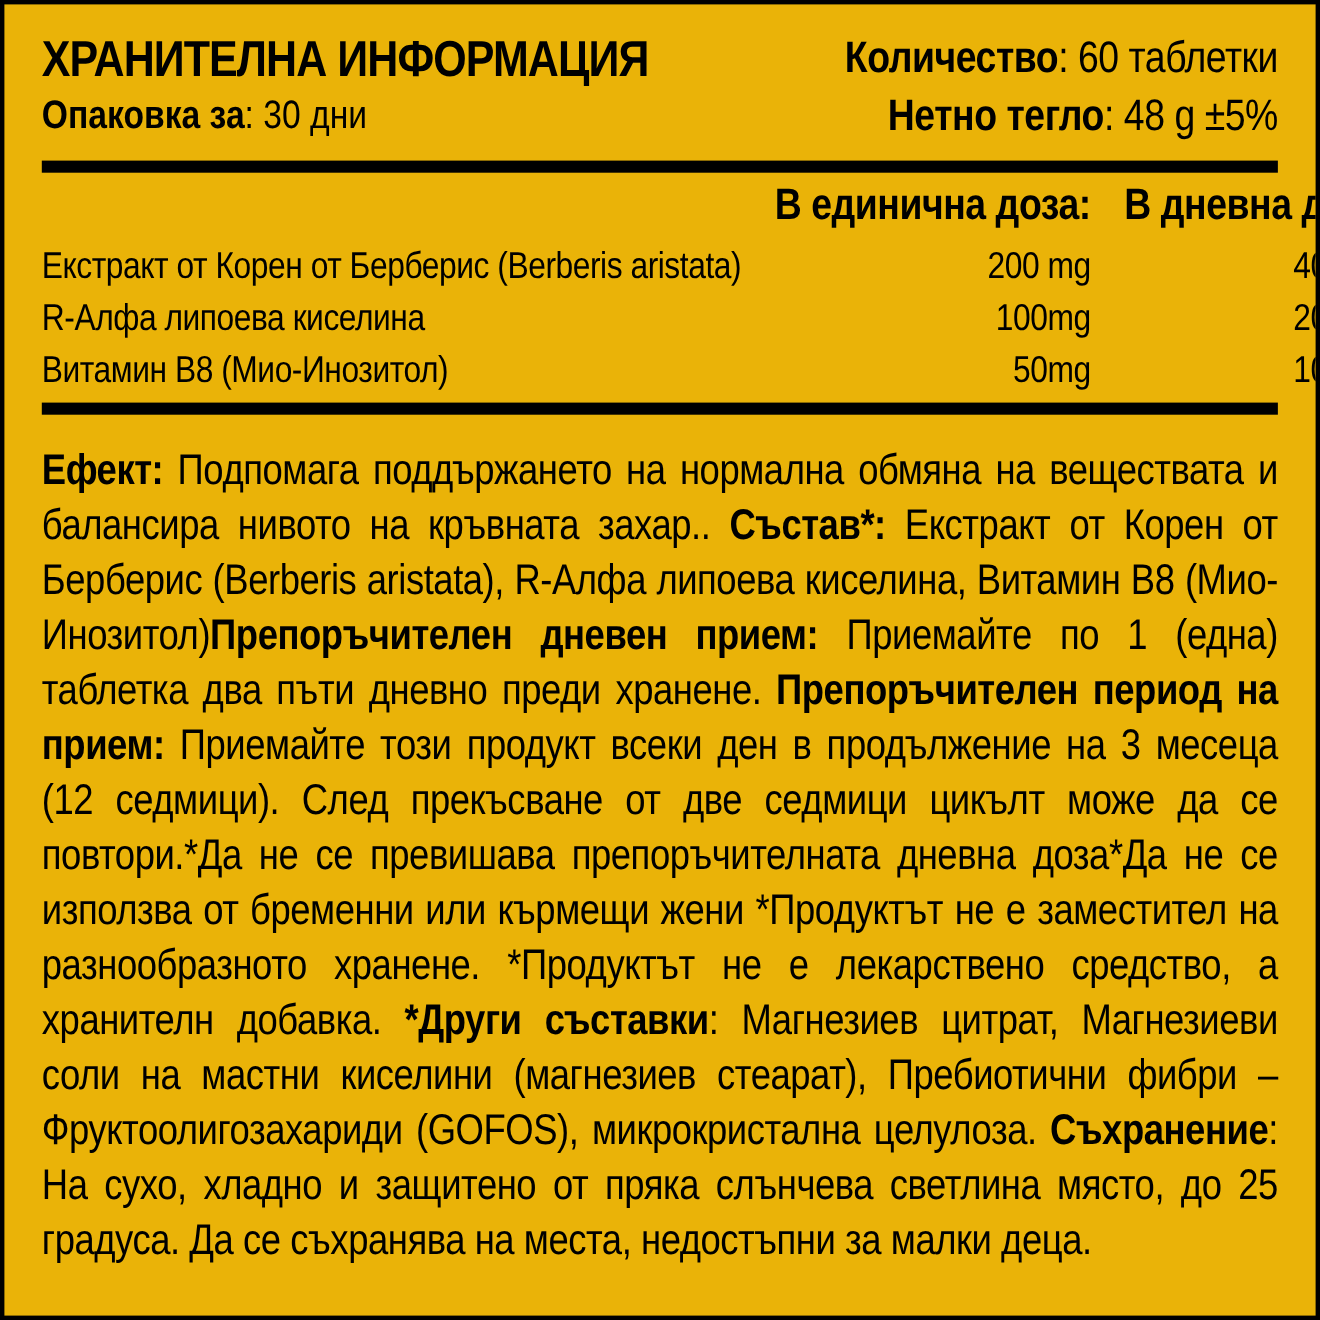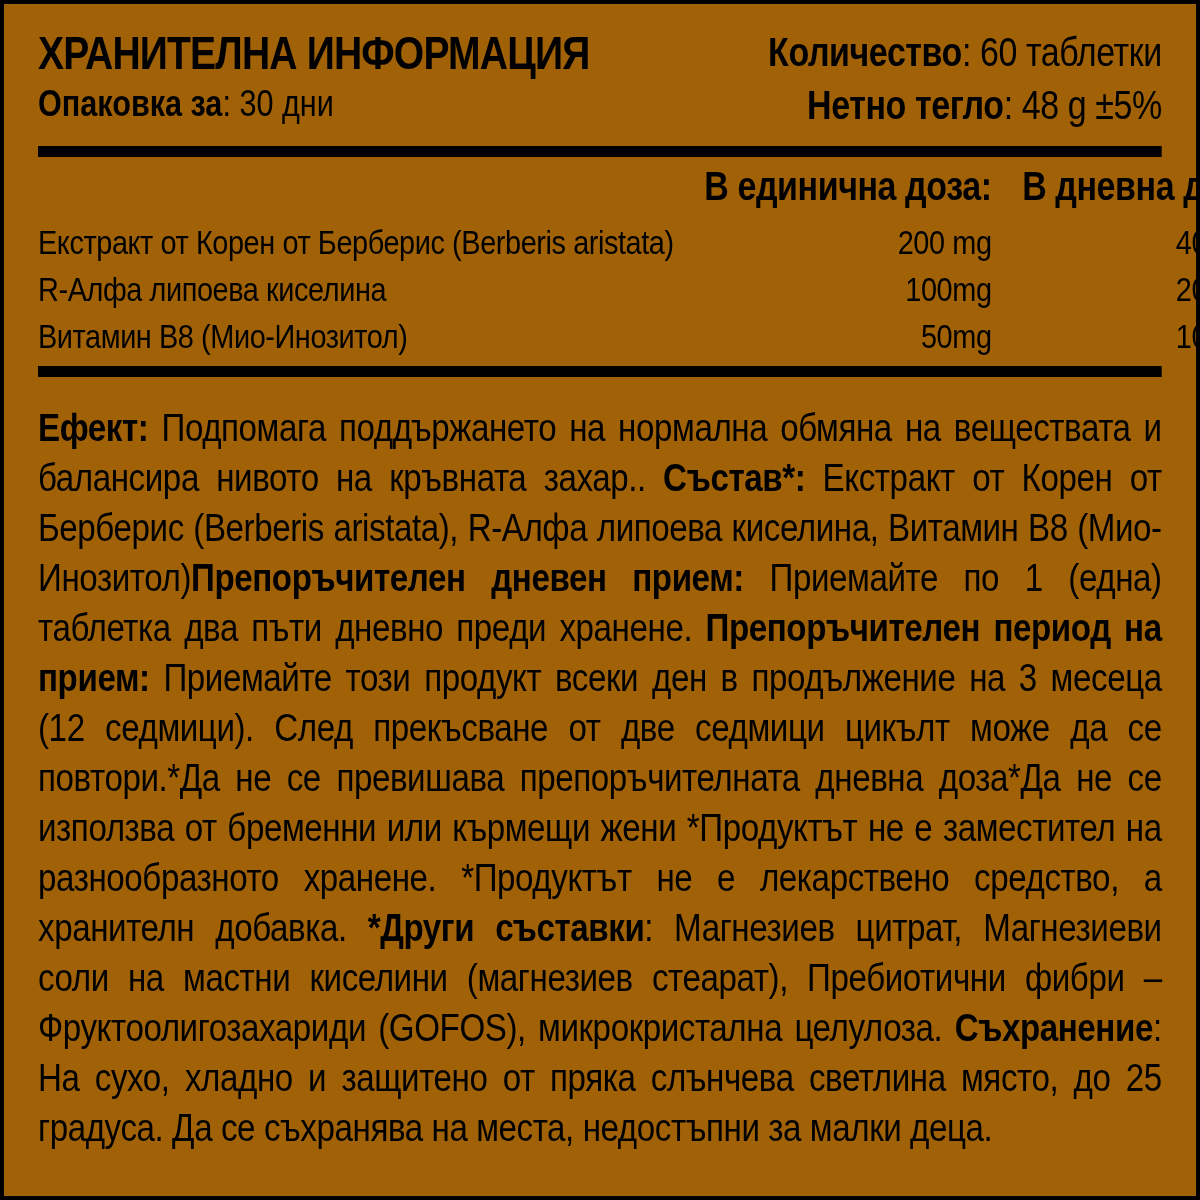--- a/index.html
+++ b/index.html
@@ -1,21 +1,21 @@
 <!DOCTYPE html>
 <html><head>
 <meta charset="utf-8">
 <style>
   html, body { margin: 0; padding: 0; background: #ffffff; }
   .page {
     position: relative;
     width: 1200px;
     height: 1200px;
     box-sizing: border-box;
-    background: #a16207;
+    background: #eab308;
     border: 4px solid #000000;
     overflow: hidden;
   }
   .content {
     width: 1402px;
     transform: scaleX(0.85);
     transform-origin: top left;
     box-sizing: border-box;
     padding: 22px 40px 0 40px;
     font-family: "Liberation Sans", sans-serif;

